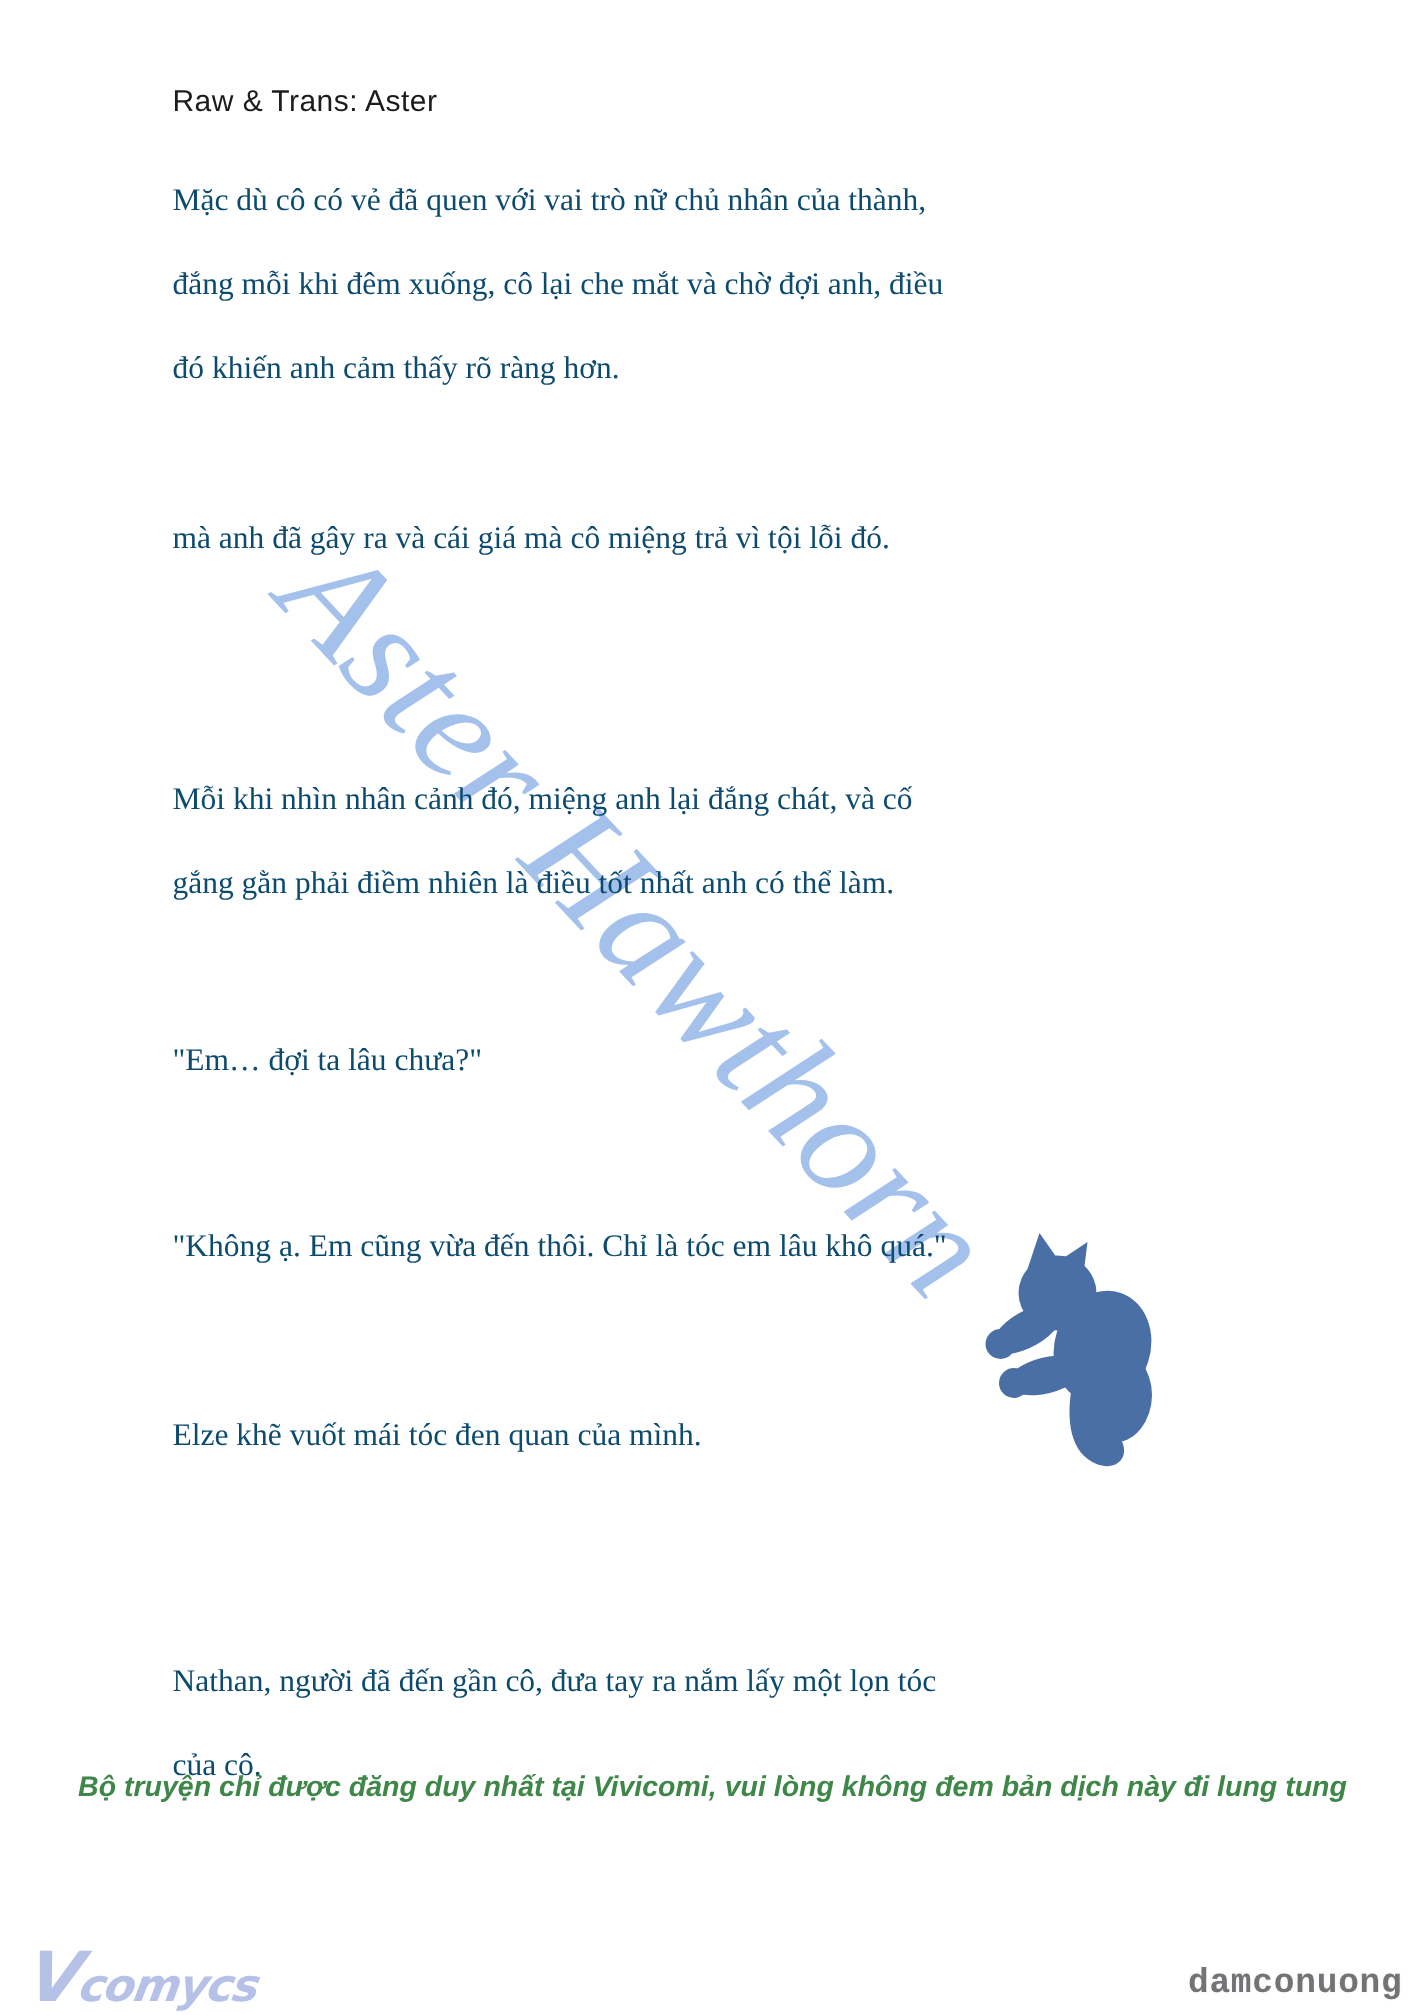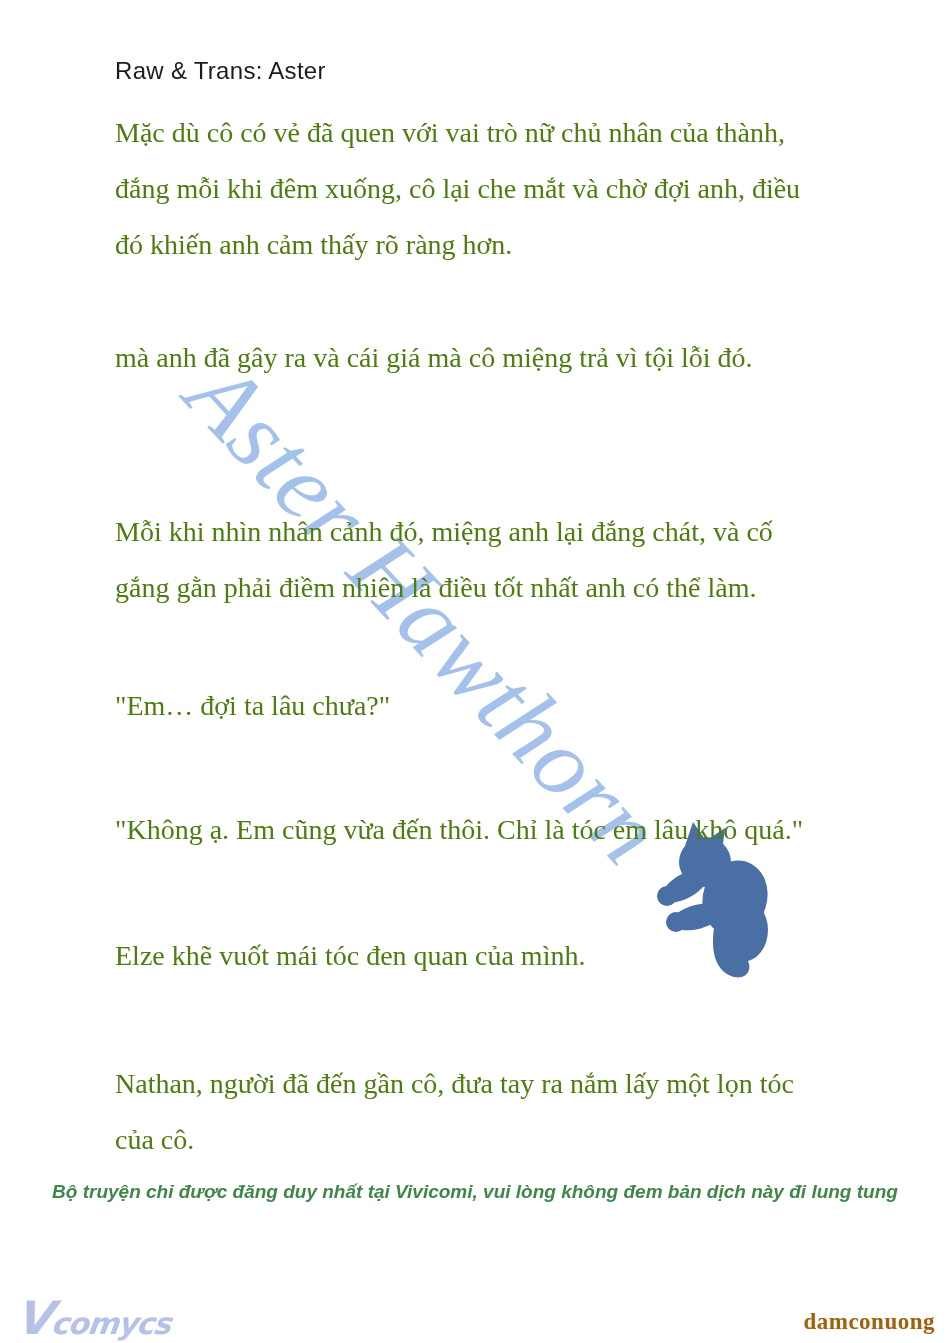--- a/index.html
+++ b/index.html
@@ -3,25 +3,25 @@
 <meta charset="utf-8">
 <style>
   html,body{margin:0;padding:0;}
   body{
     width:950px;height:1343px;position:relative;background:#ffffff;
     font-family:"Liberation Serif","DejaVu Serif",serif;overflow:hidden;
   }
   .header-credit{
     position:absolute;left:115px;top:57px;z-index:2;
     font-family:"Liberation Sans","DejaVu Sans",sans-serif;
-    font-size:24px;color:#1c1c1c;letter-spacing:0.3px;
+    font-size:20px;color:#1c1c1c;letter-spacing:0.3px;
   }
   .para{
     position:absolute;left:115px;width:745px;z-index:2;
-    font-size:28px;color:#4d7c0f;
+    font-size:21px;color:#0c4a6e;
   }
   .para .line{height:56px;line-height:56px;white-space:nowrap;}
   .underlay{position:absolute;left:0;top:0;z-index:1;pointer-events:none;}
   .watermark-svg{width:950px;height:1343px;}
   .watermark-svg text{
     font-family:"Liberation Serif","DejaVu Serif",serif;
     font-style:italic;font-size:98px;letter-spacing:1px;fill-opacity:0.82;
   }
   .cat-svg{position:absolute;left:655px;top:818px;width:120px;height:175px;}
   .footer-notice{
@@ -32,22 +32,22 @@
   }
   .vcomycs-logo{
     position:absolute;left:20px;top:1291px;z-index:2;
     font-family:"DejaVu Sans","Liberation Sans",sans-serif;
     font-style:italic;font-weight:bold;font-size:30px;color:#b6c1e8;
     transform:skewX(-10deg);letter-spacing:-1px;
   }
   .vcomycs-logo::first-letter{font-size:46px;}
   .damconuong-mark{
     position:absolute;right:15px;top:1309px;z-index:2;
-    font-family:Liberation Serif, serif;
-    font-weight:bold;font-size:23px;color:#a16207;letter-spacing:0.5px;
+    font-family:Liberation Mono, monospace;
+    font-weight:bold;font-size:23px;color:#737373;letter-spacing:0.5px;
     text-shadow:0 0 2px #e6eef8;
   }
 </style>
 </head>
 <body>
 
 <div class="underlay">
   <svg class="watermark-svg" viewBox="0 0 950 1343">
     <text transform="translate(182,400) rotate(47)" fill="#8fb3e6">Aster Hawthorn</text>
   </svg>
@@ -90,21 +90,21 @@
 </div>
 
 <div class="para" style="top:802px;">
   <div class="line">"Không ạ. Em cũng vừa đến thôi. Chỉ là tóc em lâu khô quá."</div>
 </div>
 
 <div class="para" style="top:928px;">
   <div class="line">Elze khẽ vuốt mái tóc đen quan của mình.</div>
 </div>
 
-<div class="para" style="top:1056px;">
+<div class="para" style="top:1092px;">
   <div class="line">Nathan, người đã đến gần cô, đưa tay ra nắm lấy một lọn tóc</div>
   <div class="line">của cô.</div>
 </div>
 
 <div class="footer-notice">
   <div>Bộ truyện chỉ được đăng duy nhất tại Vivicomi, vui lòng không đem bản dịch này đi lung tung</div>
 </div>
 
 <div class="vcomycs-logo">Vcomycs</div>
 

